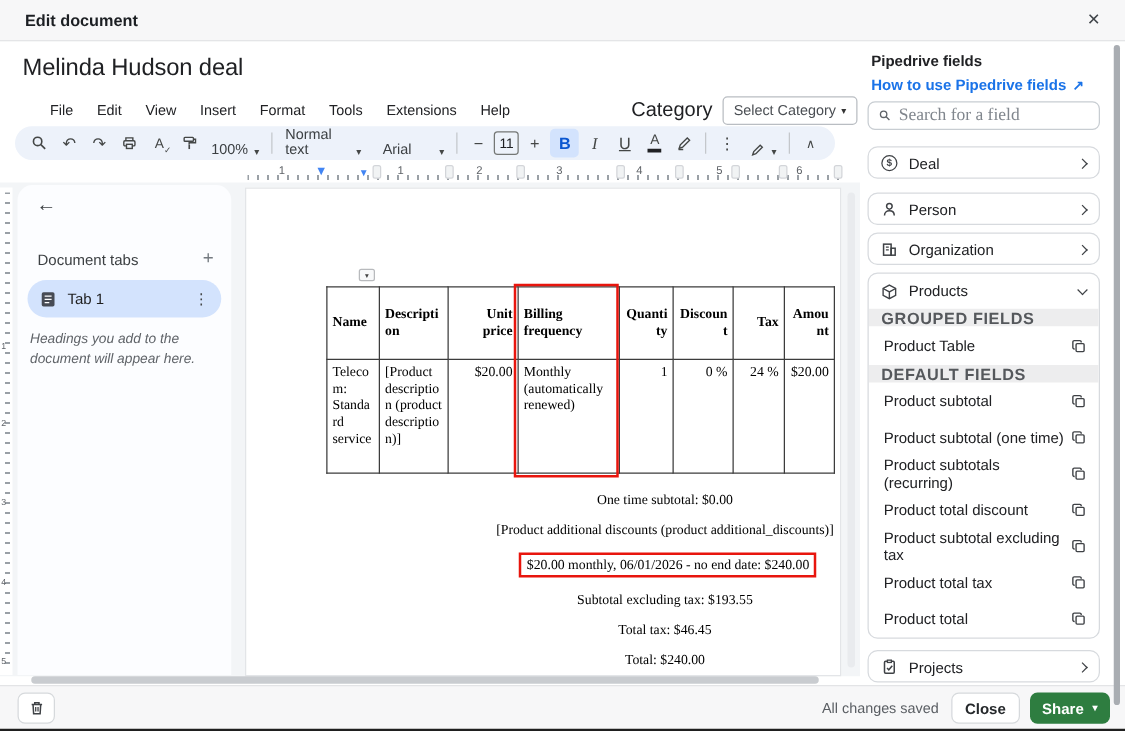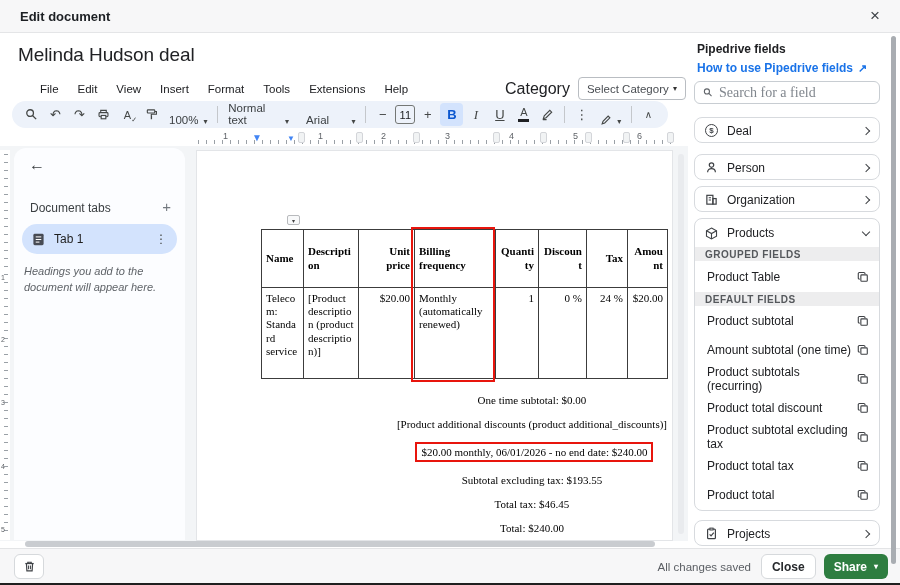--- a/index.html
+++ b/index.html
@@ -104,21 +104,21 @@
   .sb-card-head { height:25px; display:flex; align-items:center; padding:0 10px; gap:9px; font-size:12px; color:#202124; cursor:pointer; }
   .chev { width:6px; height:6px; border-right:1.5px solid #3f4246; border-bottom:1.5px solid #3f4246; display:inline-block; margin-left:auto; }
   .chev.right { transform:rotate(-45deg); }
   .chev.down { transform:rotate(45deg); margin-top:-3px; }
   .card-deal { top:84px; height:26px; }
   .card-person { top:121px; height:26px; }
   .card-org { top:153px; height:26px; }
   .card-products { top:185px; height:293px; }
   .card-products .sb-card-head { height:28px; }
   .card-projects { top:487px; height:26px; }
-  .band { height:14px; background:#ededee; display:flex; align-items:center; padding:0 10px; font-size:10px; font-weight:bold; letter-spacing:.5px; color:#55585c; }
+  .band { height:14px; background:#ededee; display:flex; align-items:center; padding:0 10px; font-size:13px; font-weight:bold; letter-spacing:.5px; color:#55585c; }
   .field-row { height:29px; display:flex; align-items:center; justify-content:space-between; padding:0 10px 0 12px; font-size:12px; color:#202124; cursor:pointer; }
   .field-row.tall { height:31px; }
   .copy-btn { cursor:pointer; display:flex; }
   .deal-ic { width:13px; height:13px; border:1.3px solid #3f4246; border-radius:50%; font-size:8px; font-weight:bold; color:#3f4246; display:flex; align-items:center; justify-content:center; flex:none; }
 
   .side-scroll { position:absolute; left:891px; top:36px; width:5px; height:528px; background:#a9adb2; border-radius:2.5px; z-index:40; cursor:pointer; }
 
   
   .footer { position:absolute; left:0; top:548px; width:900px; height:35px; background:#f7f7f8; border-top:1px solid #e3e4e6; z-index:20; }
   .trash-btn { position:absolute; left:14px; top:5px; width:30px; height:25px; background:#fff; border:1px solid #d6d9dc; border-radius:6px; display:flex; align-items:center; justify-content:center; cursor:pointer; }
@@ -397,21 +397,21 @@
     <div class="field-row">
       <span>Product subtotal</span>
       <span class="copy-btn">
           <svg width="12" height="12" viewBox="0 0 14 14">
             <rect x="4.5" y="4.5" width="7.5" height="7.5" rx="1" fill="none" stroke="#3f4246" stroke-width="1.3"></rect>
             <path d="M3.2 9.5 H2.8 a1.3 1.3 0 0 1 -1.3 -1.3 V3 a1.3 1.3 0 0 1 1.3 -1.3 h5.2 a1.3 1.3 0 0 1 1.3 1.3 v0.4" fill="none" stroke="#3f4246" stroke-width="1.3"></path>
           </svg>
         </span>
     </div>
     <div class="field-row">
-      <span>Amount subtotal (one time)</span>
+      <span>Product subtotal (one time)</span>
       <span class="copy-btn">
           <svg width="12" height="12" viewBox="0 0 14 14">
             <rect x="4.5" y="4.5" width="7.5" height="7.5" rx="1" fill="none" stroke="#3f4246" stroke-width="1.3"></rect>
             <path d="M3.2 9.5 H2.8 a1.3 1.3 0 0 1 -1.3 -1.3 V3 a1.3 1.3 0 0 1 1.3 -1.3 h5.2 a1.3 1.3 0 0 1 1.3 1.3 v0.4" fill="none" stroke="#3f4246" stroke-width="1.3"></path>
           </svg>
         </span>
     </div>
     <div class="field-row">
       <span>Product subtotals (recurring)</span>
       <span class="copy-btn">

